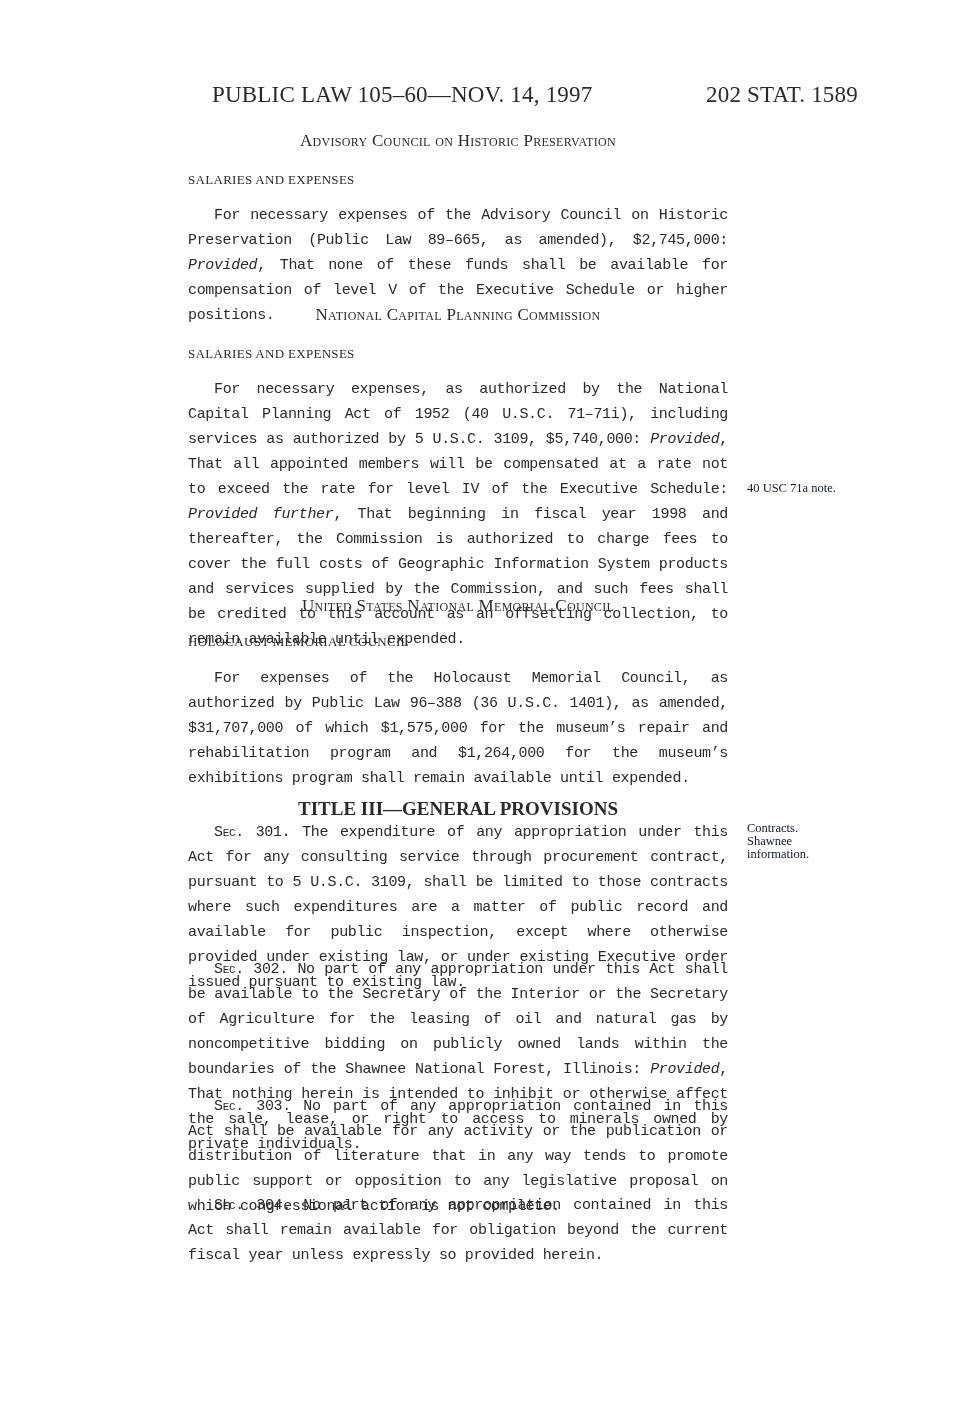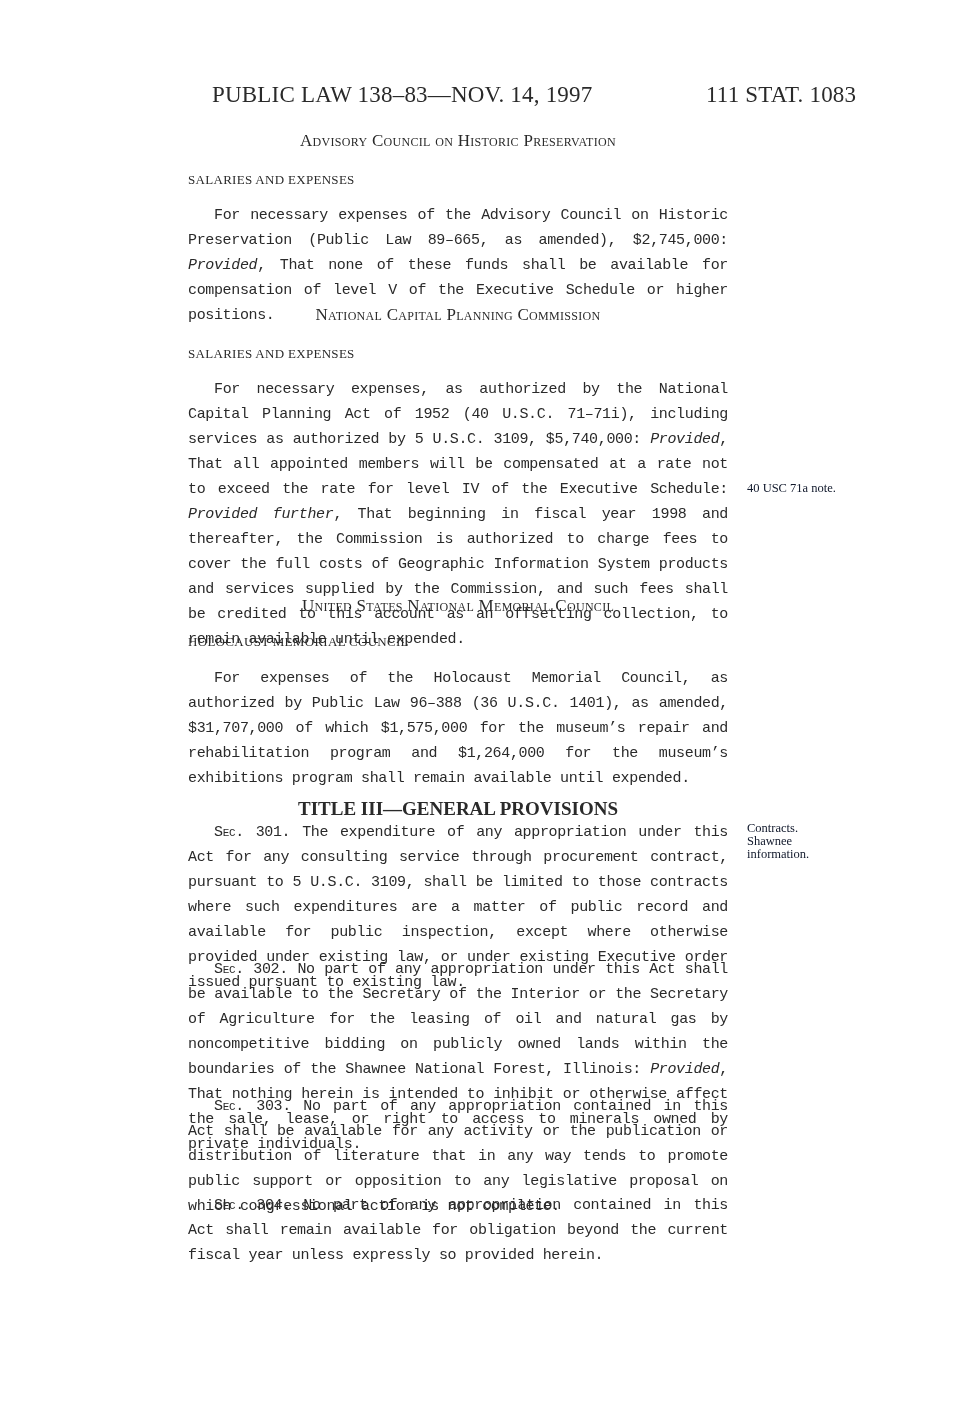--- a/index.html
+++ b/index.html
@@ -14,22 +14,22 @@
   .subhead { font-family: "Liberation Serif", serif; font-size: 13px; text-align: left; position: absolute; left: 188px; width: 540px; text-transform: uppercase; letter-spacing: 0.3px; }
   .title { font-family: "Liberation Serif", serif; font-size: 19px; text-align: center; position: absolute; left: 188px; width: 540px; }
   .para { font-family: Liberation Mono, monospace; font-size: 15px; line-height: 25px; text-align: justify; text-indent: 26px; letter-spacing: -0.35px; position: absolute; left: 188px; width: 540px; margin: 0; }
   .para i { font-style: italic; }
   .sc { font-variant: small-caps; }
   .note { position: absolute; left: 747px; font-family: "Liberation Serif", serif; font-size: 12.5px; line-height: 13px; color: #0f172a; }
 </style>
 </head>
 <body>
 
-<div class="hdr hdr-left">PUBLIC LAW 138–83—NOV. 14, 1997</div>
-<div class="hdr hdr-right">111 STAT. 1083</div>
+<div class="hdr hdr-left">PUBLIC LAW 105–60—NOV. 14, 1997</div>
+<div class="hdr hdr-right">202 STAT. 1589</div>
 
 <div class="agency" style="top:131px;">Advisory Council on Historic Preservation</div>
 <div class="subhead" style="top:172px;">SALARIES AND EXPENSES</div>
 <p class="para" style="top:203px;"><span>For necessary expenses of the Advisory Council on Historic Preservation (Public Law 89–665, as amended), $2,745,000: </span><i>Provided</i><span>, That none of these funds shall be available for compensation of level V of the Executive Schedule or higher positions.</span></p>
 
 <div class="agency" style="top:305px;">National Capital Planning Commission</div>
 <div class="subhead" style="top:346px;">SALARIES AND EXPENSES</div>
 <p class="para" style="top:377px;"><span>For necessary expenses, as authorized by the National Capital Planning Act of 1952 (40 U.S.C. 71–71i), including services as authorized by 5 U.S.C. 3109, $5,740,000: </span><i>Provided</i><span>, That all appointed members will be compensated at a rate not to exceed the rate for level IV of the Executive Schedule: </span><i>Provided further</i><span>, That beginning in fiscal year 1998 and thereafter, the Commission is authorized to charge fees to cover the full costs of Geographic Information System products and services supplied by the Commission, and such fees shall be credited to this account as an offsetting collection, to remain available until expended.</span></p>
 <div class="note" style="top:482px;">40 USC 71a note.</div>
 

